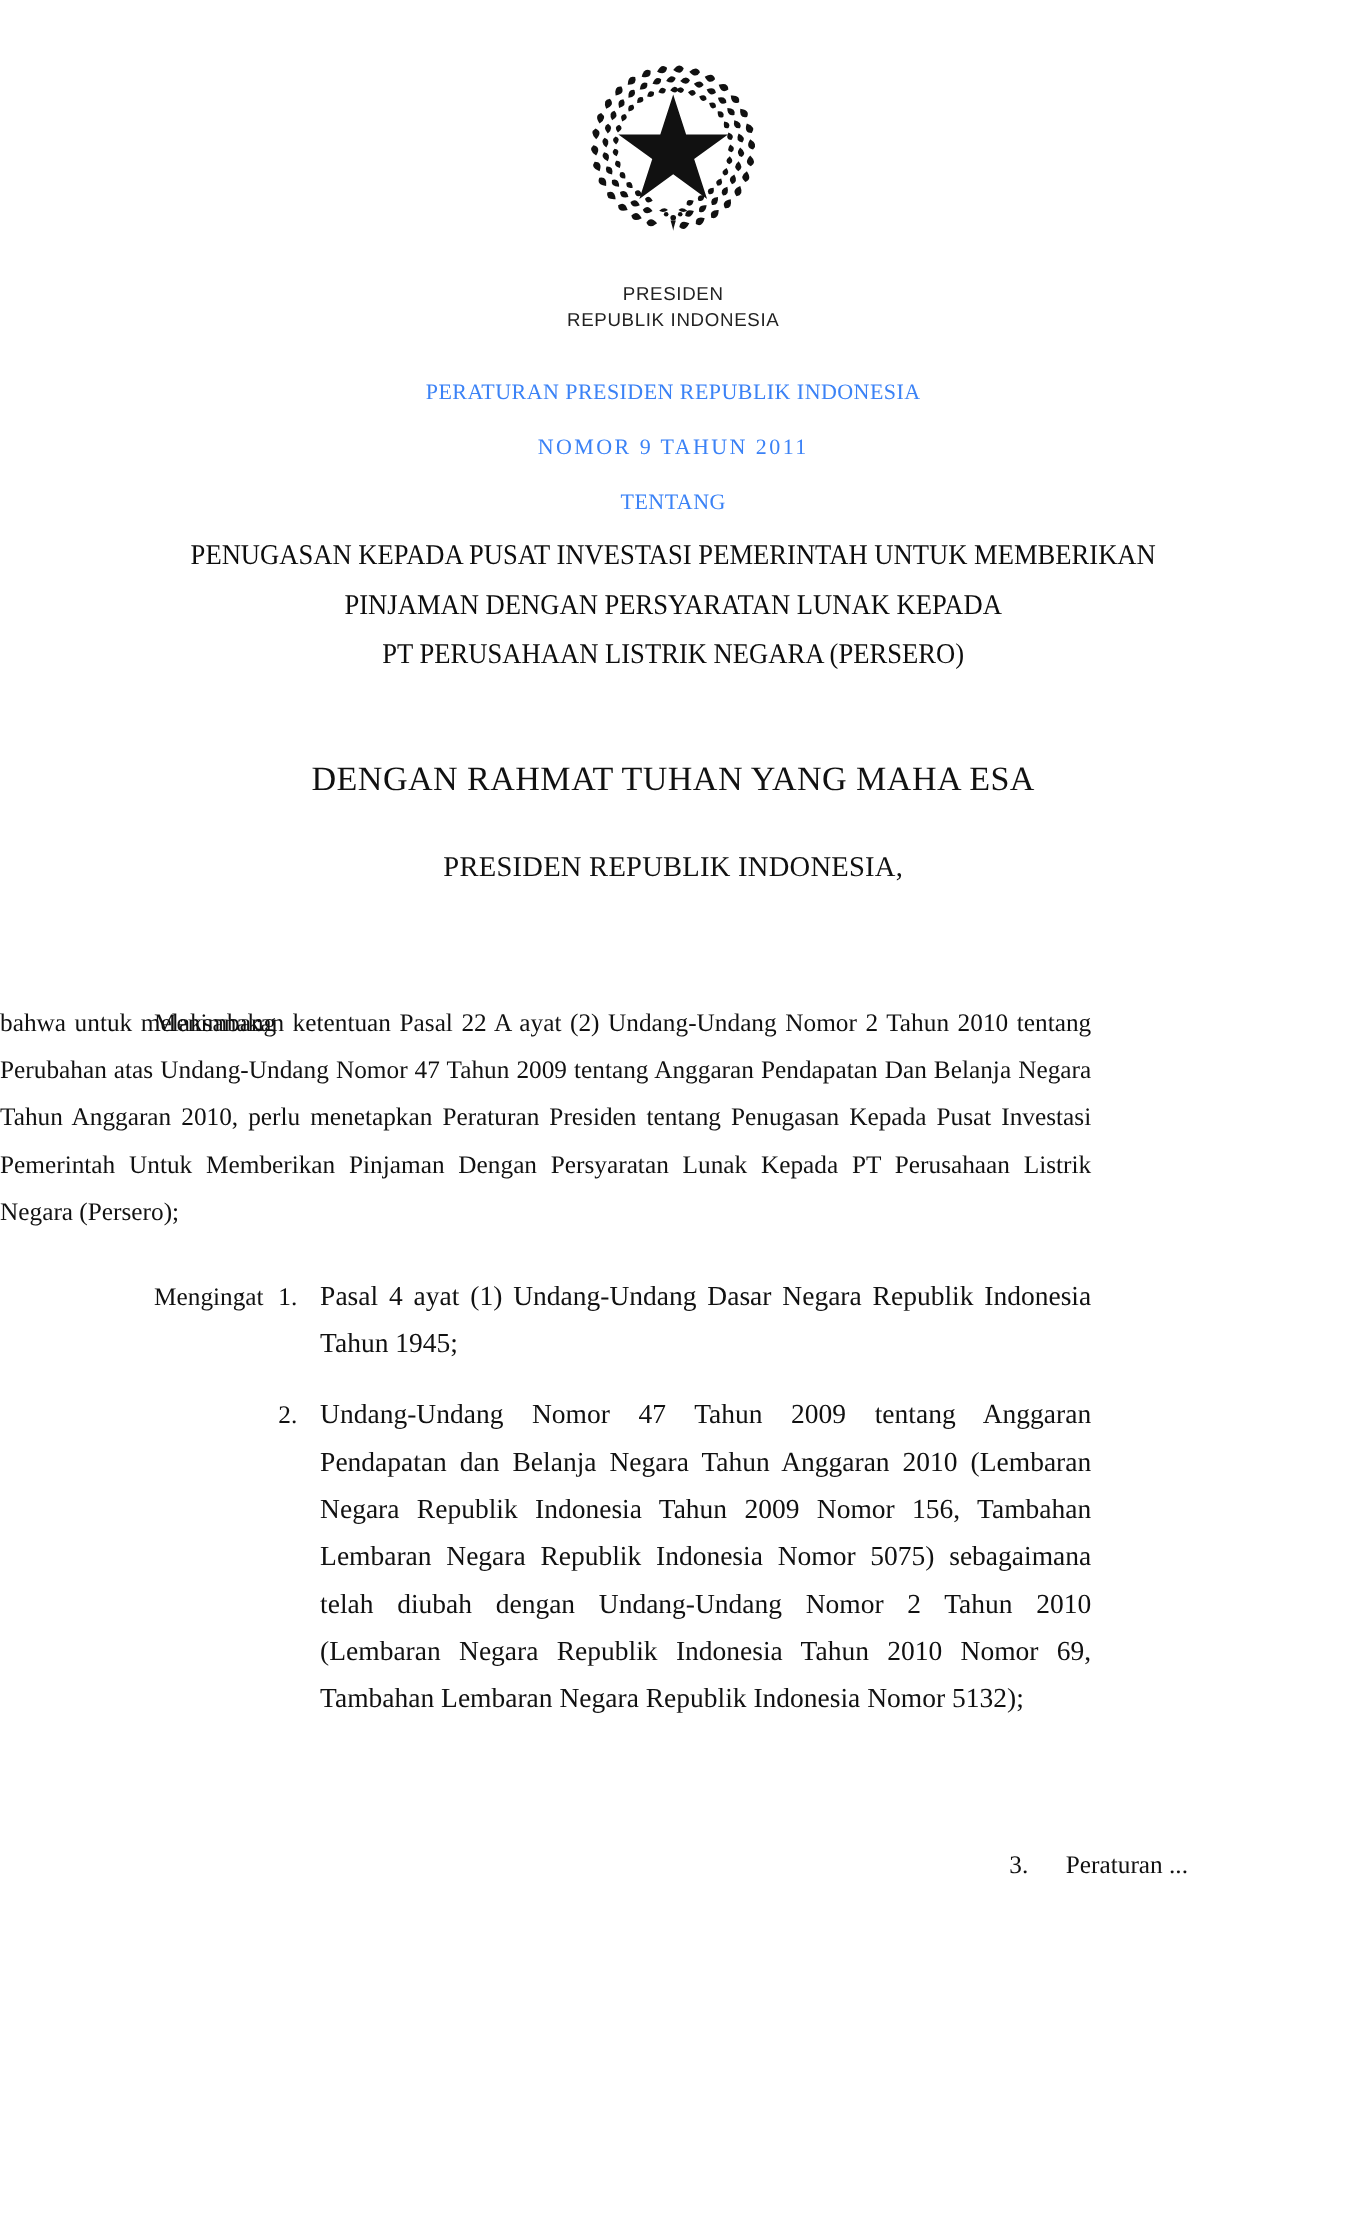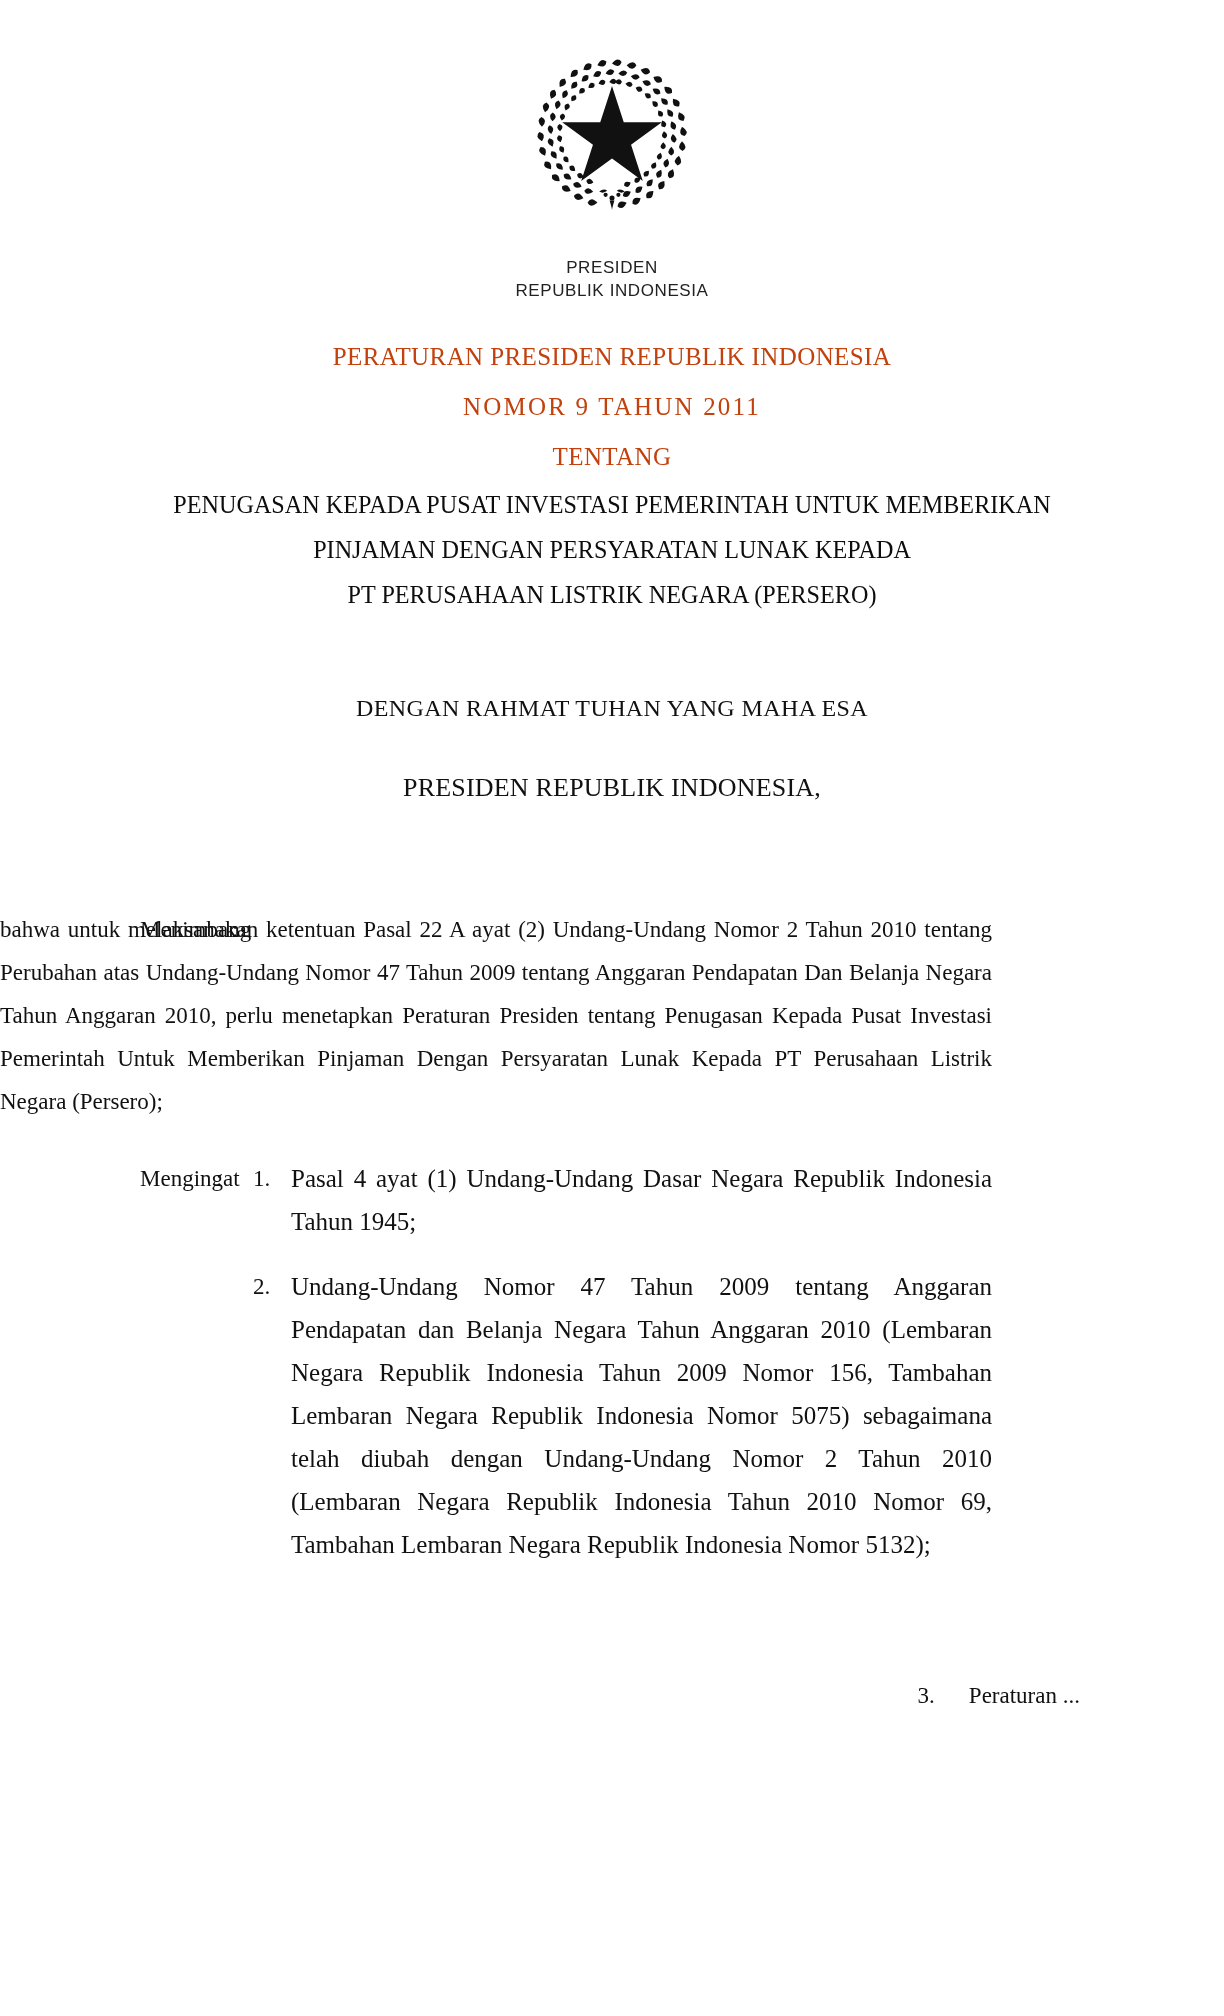--- a/index.html
+++ b/index.html
@@ -57,24 +57,24 @@
 
   
   .title-block {
     position: absolute;
     top: 332px;
     left: 0;
     width: 1224px;
     text-align: center;
   }
   .t-line {
-    font-size: 25px;
+    font-size: 20px;
     line-height: 50px;
     letter-spacing: 0.4px;
-    color: #c2410c;
+    color: #3b82f6;
     white-space: nowrap;
   }
   .t-line.nomor {
     letter-spacing: 2.2px;
   }
   .t-cond {
     font-family: "Liberation Serif", "DejaVu Serif", serif;
     font-size: 26px;
     line-height: 45px;
     letter-spacing: 0px;
@@ -84,21 +84,21 @@
     white-space: nowrap;
   }
 
   
   .invocation {
     position: absolute;
     top: 690px;
     left: 0;
     width: 1224px;
     text-align: center;
-    font-size: 24px;
+    font-size: 31px;
     line-height: 36px;
     letter-spacing: 0.4px;
   }
   .signature-line {
     position: absolute;
     top: 772px;
     left: 0;
     width: 1224px;
     text-align: center;
     font-size: 26px;

